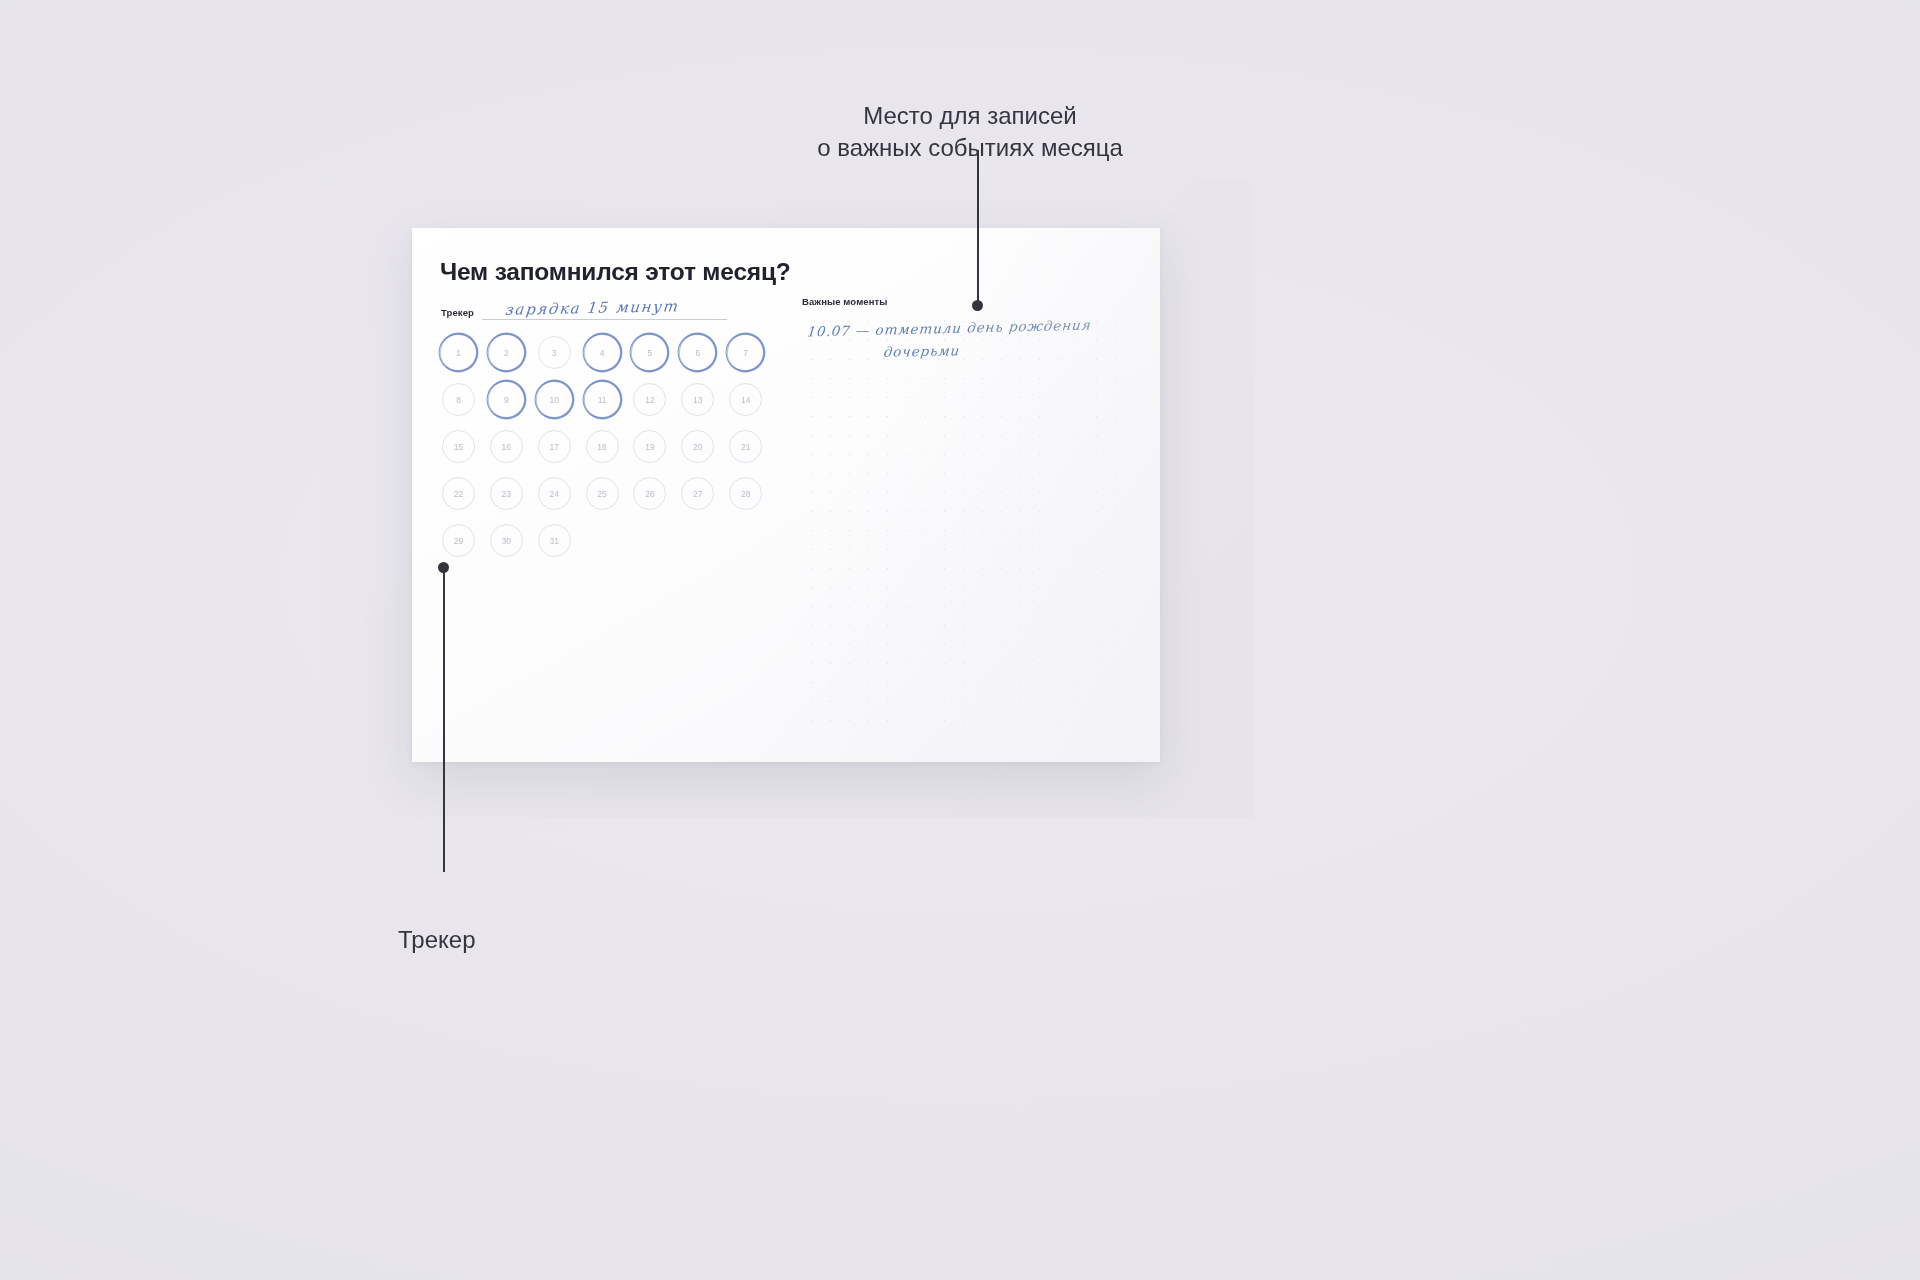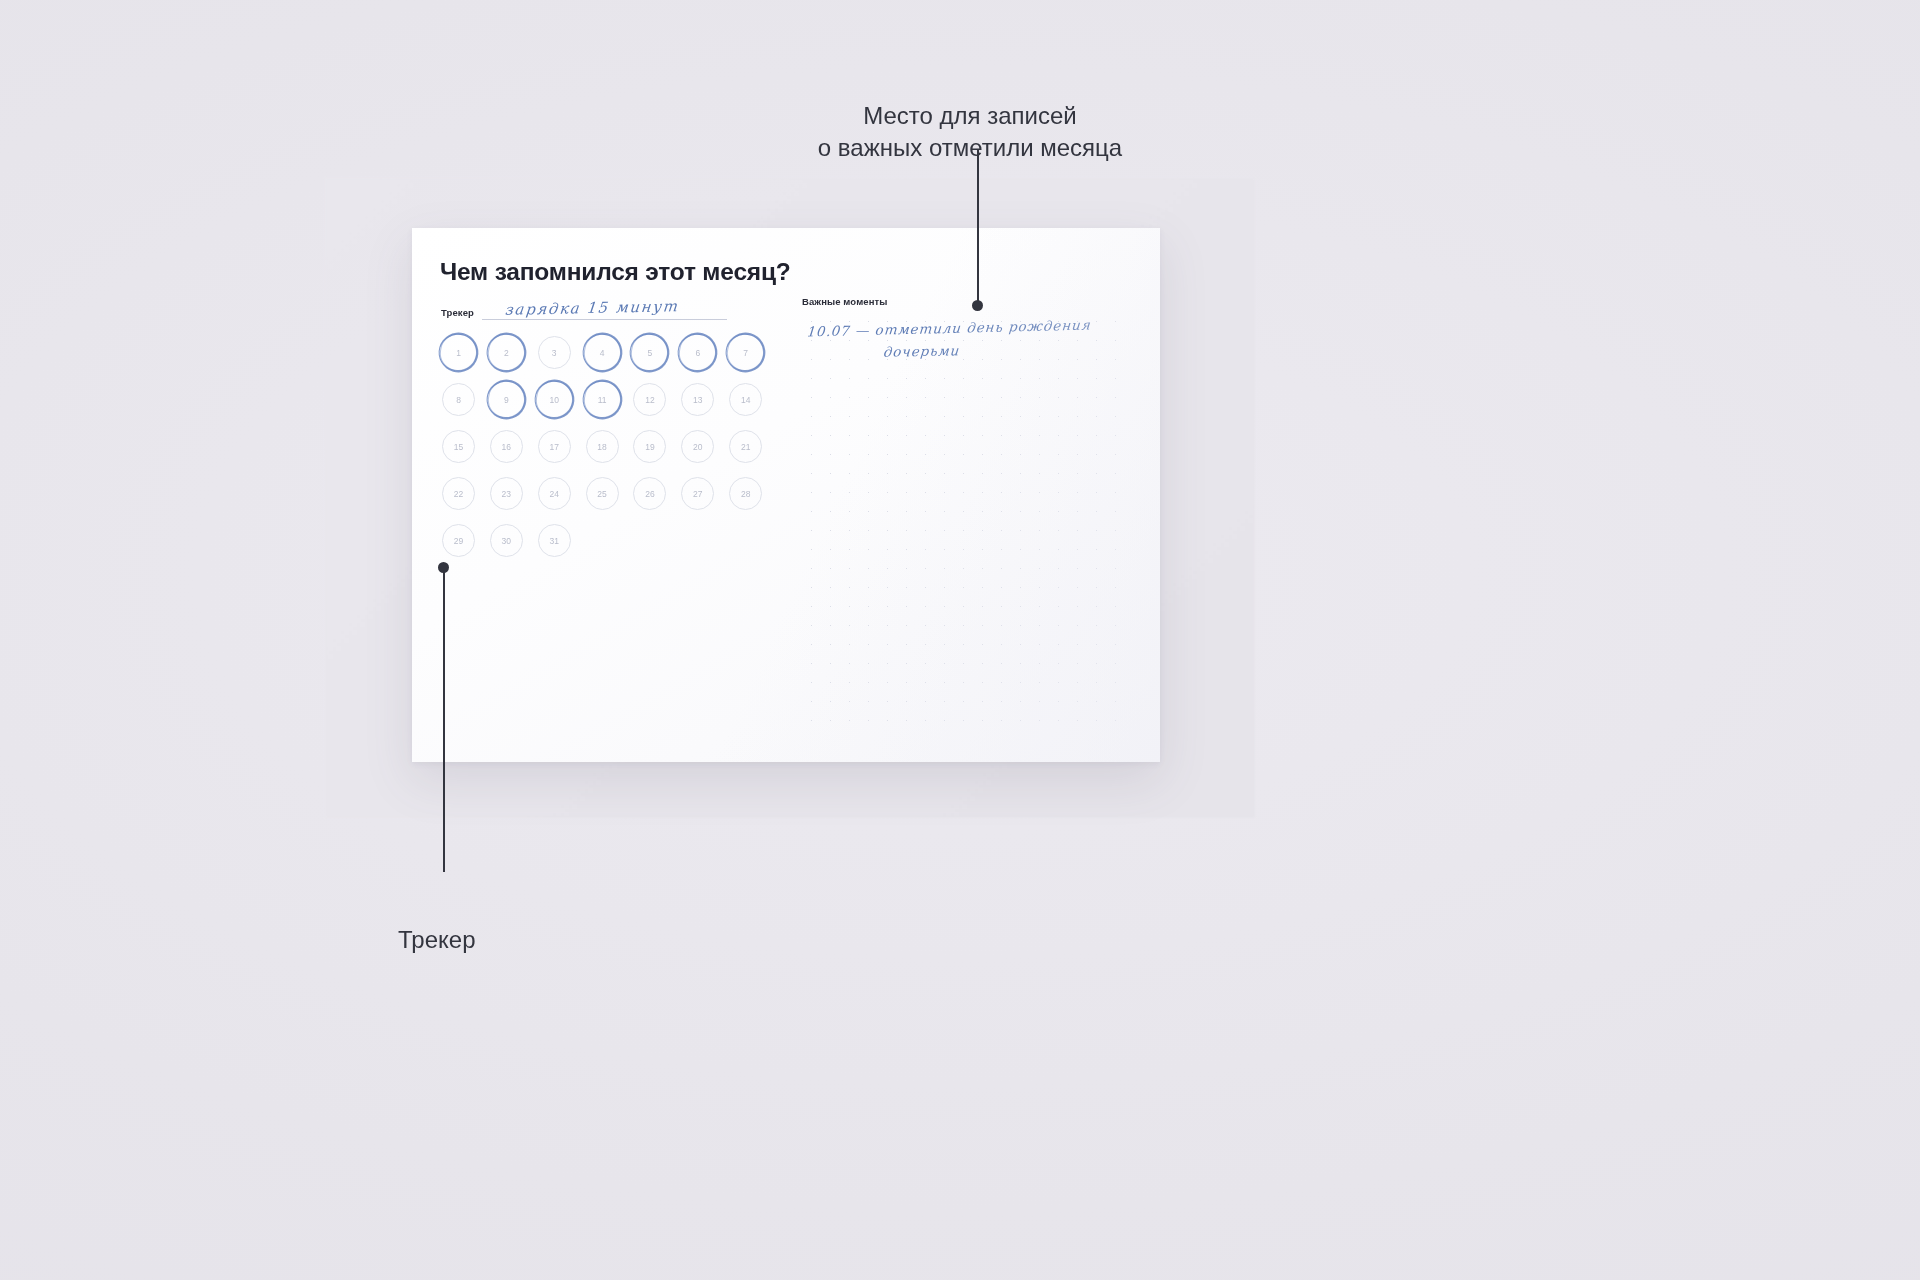--- a/index.html
+++ b/index.html
@@ -273,20 +273,20 @@
   <div class="notes">
     <div class="notes-label">Важные моменты</div>
     <div class="dotgrid"></div>
     <div class="hand note-line1">10.07 — отметили день рождения</div>
     <div class="hand note-line2">дочерьми</div>
   </div>
 </div>
 
 <div class="callout-text callout-top">
   <div>Место для записей</div>
-  <div>о важных отметили месяца</div>
+  <div>о важных событиях месяца</div>
 </div>
 <div class="leader leader-v-top"></div>
 <div class="dot dot-top"></div>
 
 <div class="callout-text callout-bottom">Трекер</div>
 <div class="leader leader-v-bottom"></div>
 <div class="dot dot-bottom"></div>
 
 </body></html>

